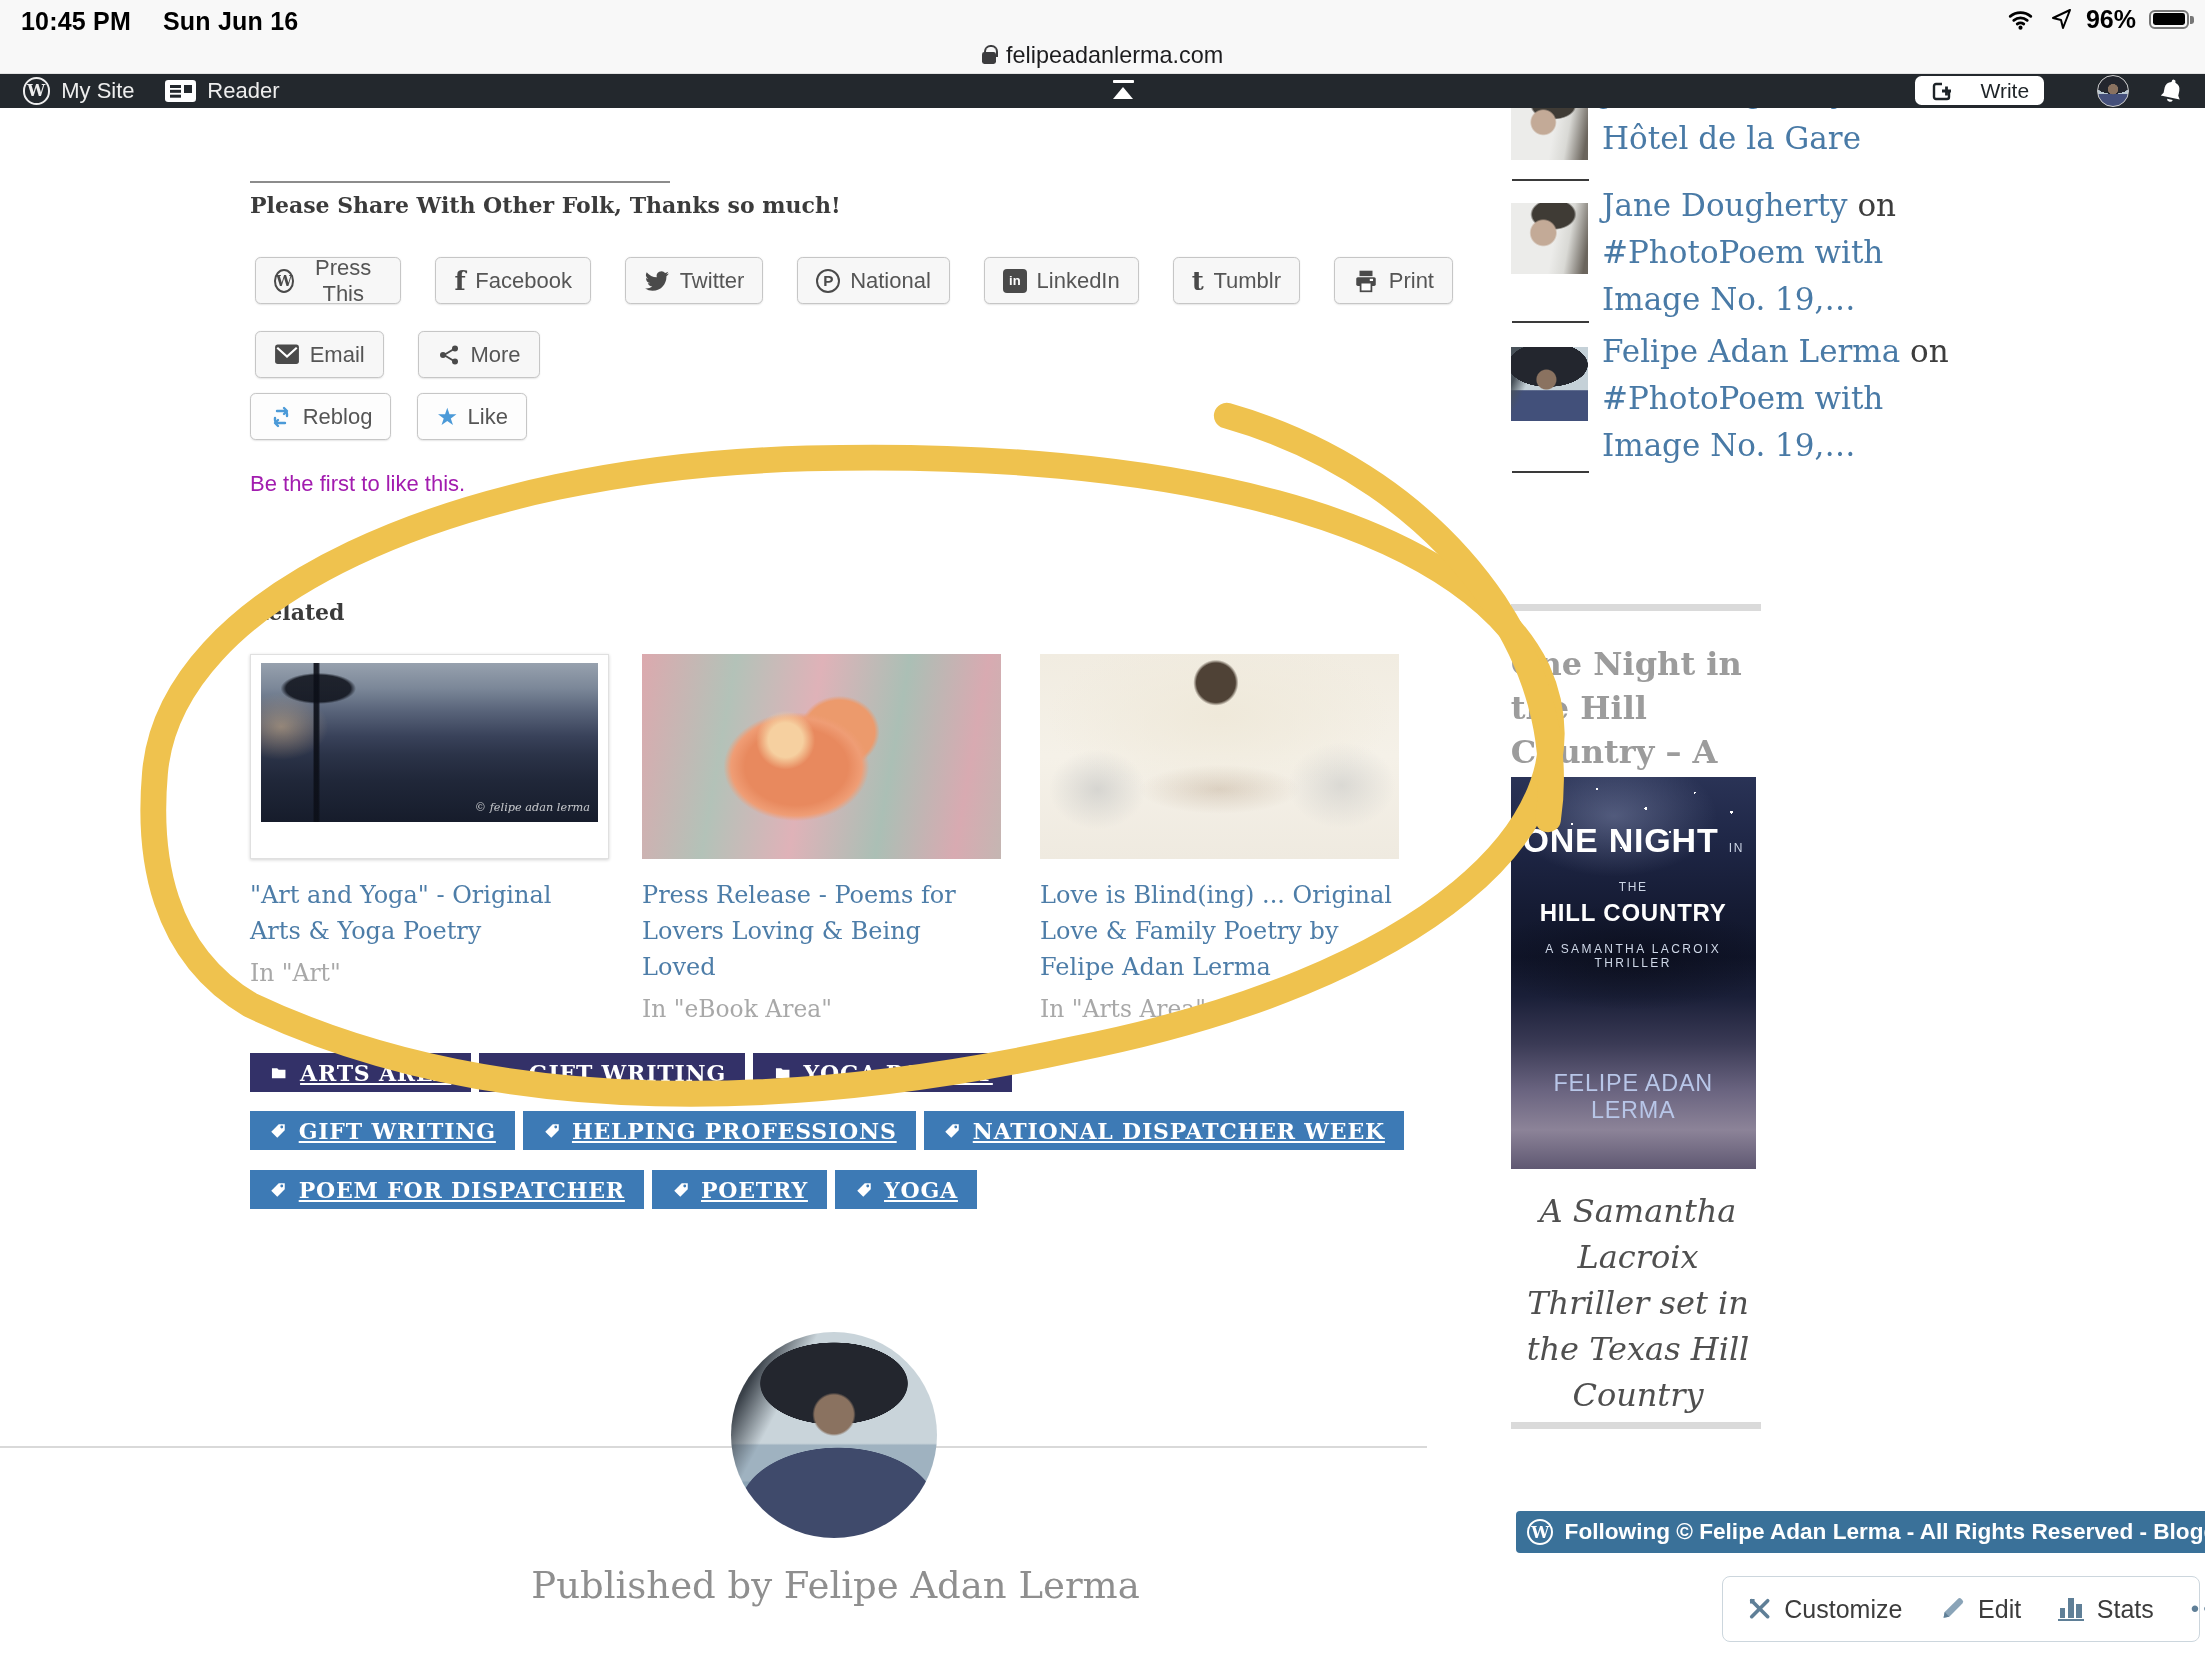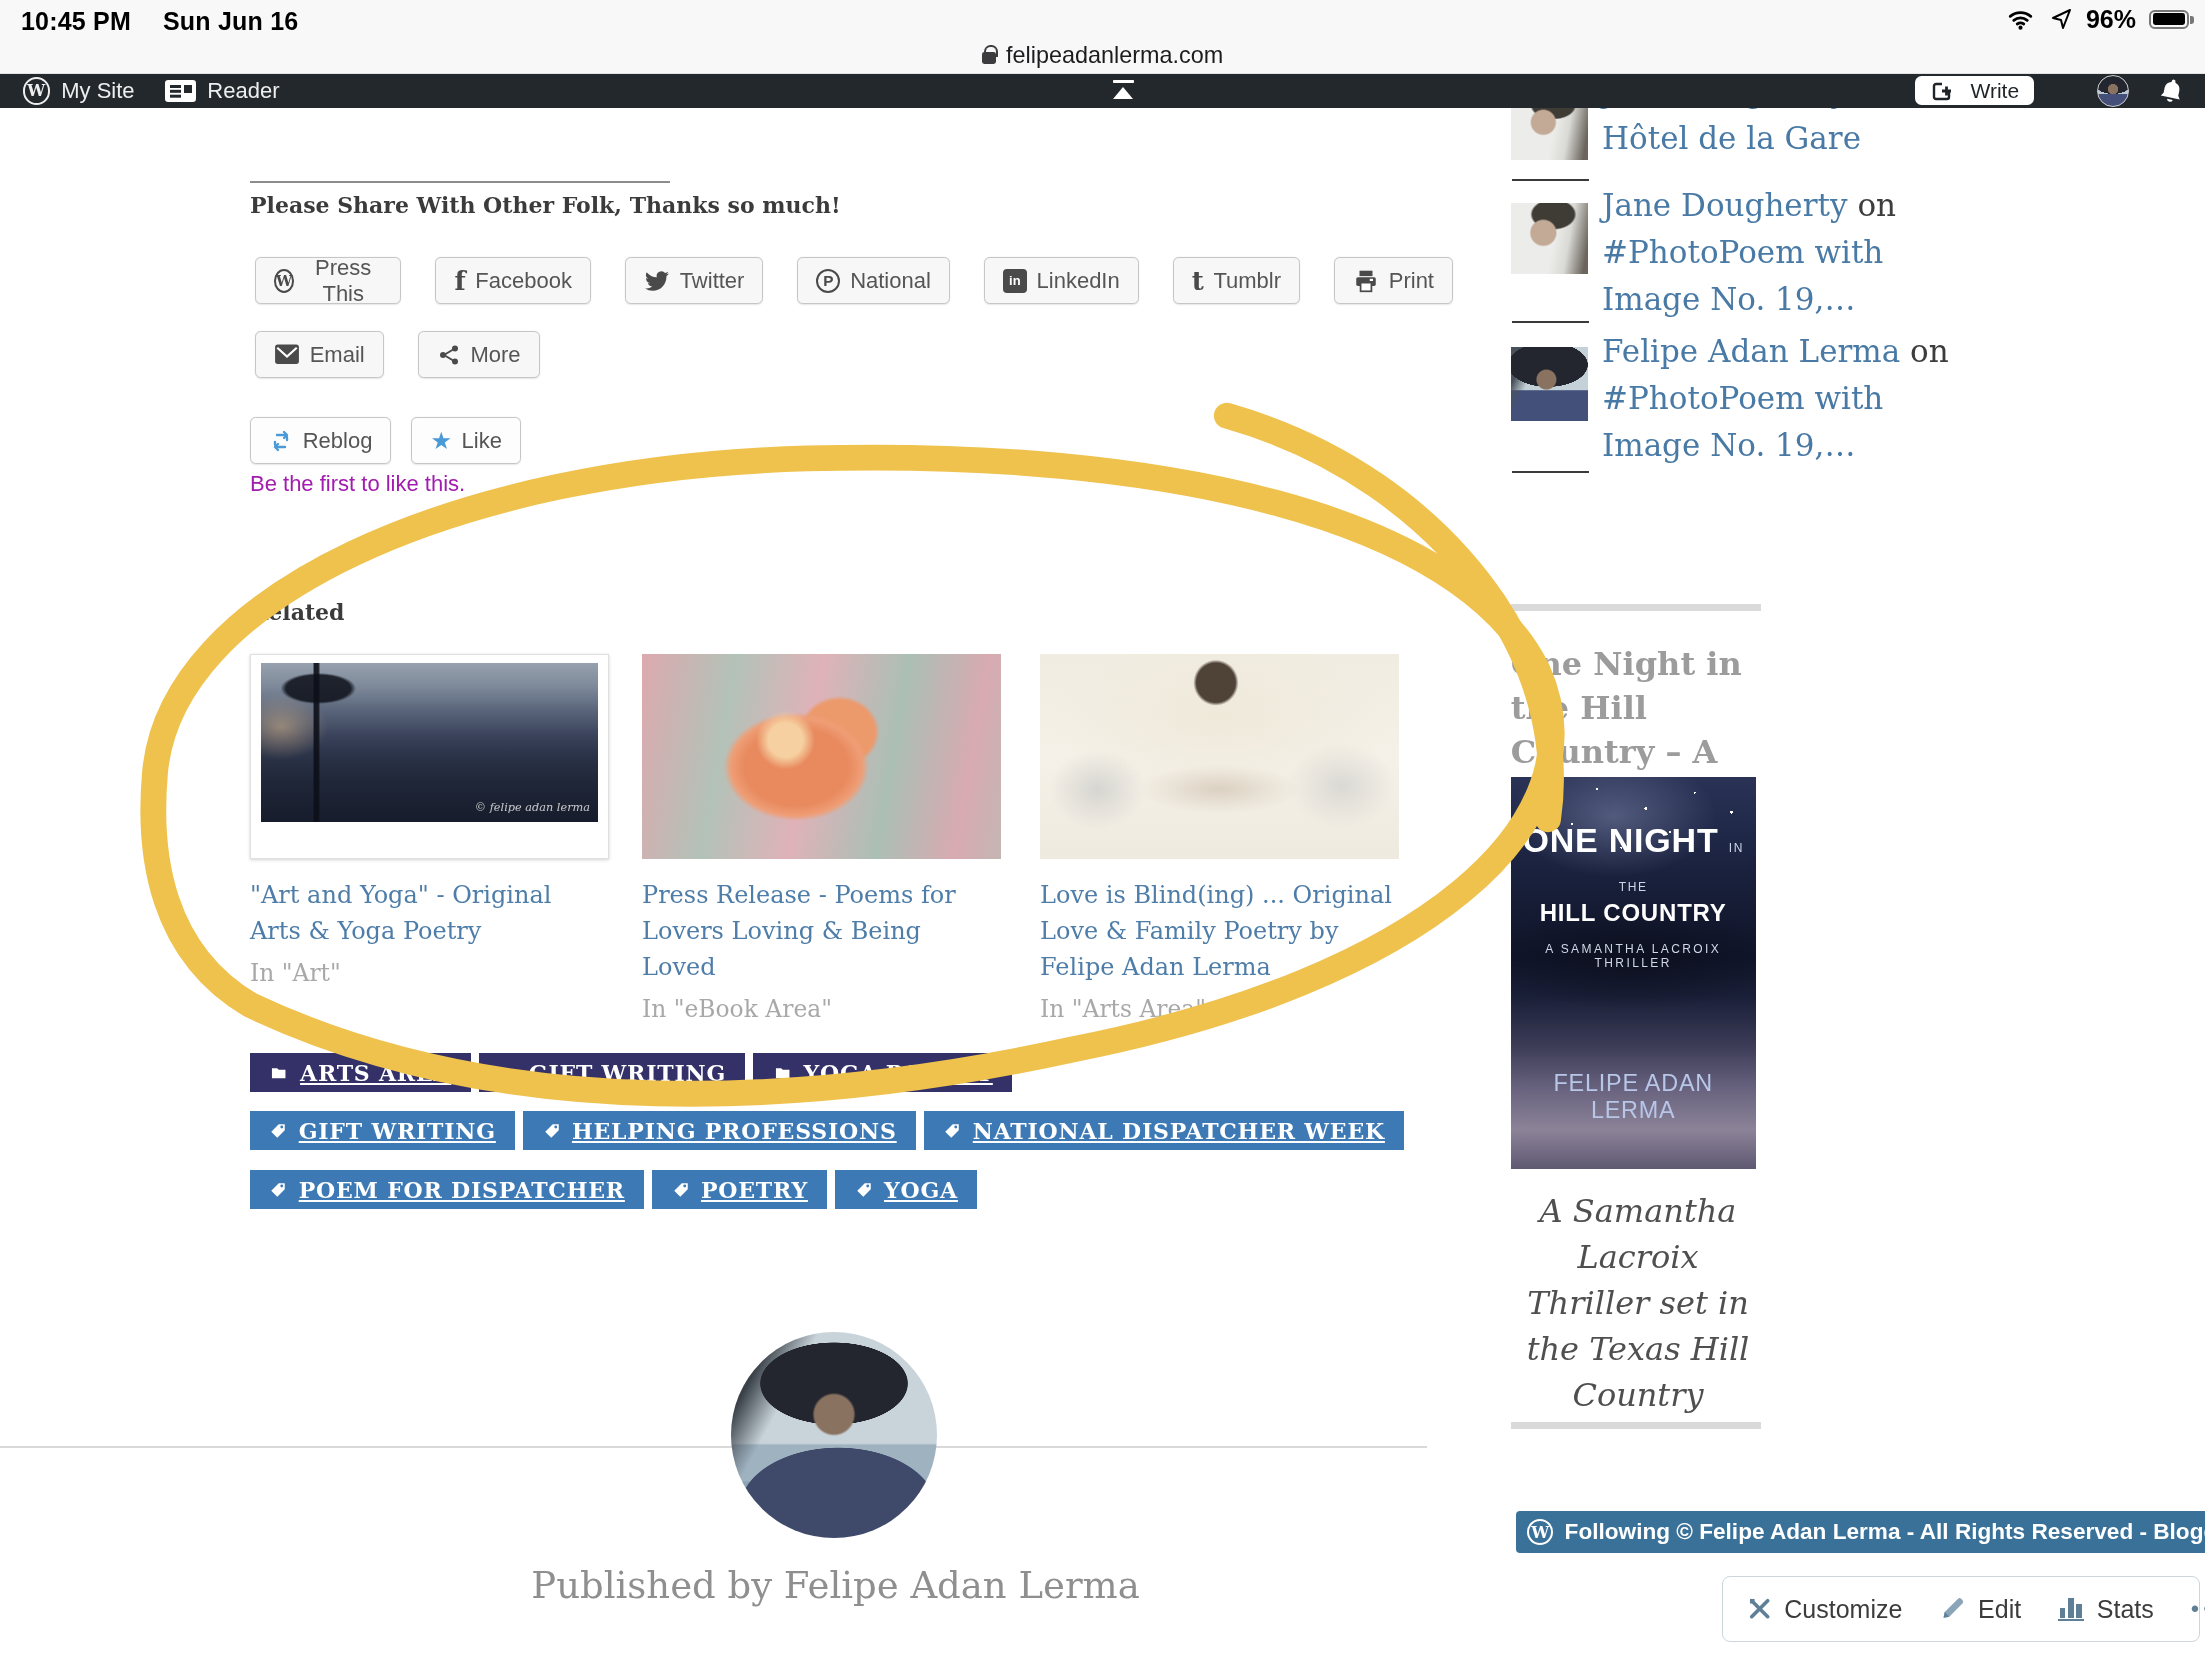--- a/index.html
+++ b/index.html
@@ -25,35 +25,35 @@
   .adminbar { position:absolute; left:0; top:74px; width:2205px; height:34px; background:#23282d; z-index:100; color:#eee; }
   .adminbar .left { position:absolute; left:14.5px; top:0; height:34px; display:flex; align-items:center; gap:14.5px; }
   .ab-item { display:flex; align-items:center; gap:11.3px; font-size:22px; color:#eee; height:34px; padding:0 8px; cursor:default; }
   .wp-ring { display:inline-flex; align-items:center; justify-content:center; width:27.4px; height:27.4px; border:2px solid #eee; border-radius:50%; font-family:"DejaVu Serif",serif; font-size:16px; font-weight:700; color:#eee; }
   .reader-ic { position:relative; width:31px; height:22.6px; background:#fff; border-radius:3.2px; }
   .reader-ic::before { content:""; position:absolute; left:4.8px; top:5.7px; width:11.3px; height:2.4px; background:#23282d; box-shadow:0 4.8px 0 #23282d, 0 9.7px 0 #23282d; }
   .reader-ic::after { content:""; position:absolute; right:4px; top:5.7px; width:8px; height:8px; background:#23282d; }
   .collapse-ic { position:absolute; left:1107px; top:5.7px; width:32px; height:24px; }
   .collapse-ic .bar { width:21px; height:3.2px; background:#fff; margin:0 auto; border-radius:0.8px; }
   .collapse-ic .tri { width:0; height:0; margin:4px auto 0; border-left:10.5px solid transparent; border-right:10.5px solid transparent; border-bottom:12px solid #fff; }
-  .write-btn { position:absolute; left:1915px; top:2.4px; height:29px; padding:0 14.5px; background:#fff; border-radius:6.5px; display:flex; align-items:center; gap:17px; color:#1d2327; font-size:21px; border:none; }
+  .write-btn { position:absolute; left:1915px; top:2.4px; height:29px; padding:0 14.5px; background:#fff; border-radius:6.5px; display:flex; align-items:center; gap:27px; color:#1d2327; font-size:21px; border:none; }
   .ab-avatar { position:absolute; left:2097px; top:0.8px; width:32px; height:32px; border-radius:50%; border:1.6px solid #ccc;
     background: radial-gradient(circle at 50% 44%, #8a7260 0 22%, transparent 24%),
                 radial-gradient(ellipse 60% 34% at 50% 26%, #23262e 0 99%, transparent),
                 linear-gradient(180deg,#b9c7d0 0 60%, #45507a 61% 100%); }
   .bell { position:absolute; left:2157px; top:3.2px; width:29px; height:29px; transform:rotate(12deg); }
 
   
   .content { position:absolute; left:0; top:0; width:1453px; height:1653px; z-index:10; }
   .hr-top { position:absolute; left:250px; top:181px; width:420px; height:2.4px; background:#8c8c8c; }
   .share-heading { position:absolute; left:250px; top:192px; font-size:22px; font-weight:700; color:#3b3b3b; }
   .btn-row { position:absolute; display:flex; gap:34px; }
   .row1 { left:255px; top:257px; }
   .row2 { left:255px; top:331px; }
-  .row3 { left:250px; top:417px; gap:20px; }
+  .row3 { left:250px; top:393px; gap:26px; }
   .share-btn, .act-btn { display:inline-flex; align-items:center; gap:9.7px; height:47px; padding:0 18px; background:#f7f7f7; border:0.8px solid #c6c6c6; border-radius:5.7px; font-size:22px; color:#555; box-shadow:0 0.8px 1.6px rgba(0,0,0,.10); }
   .act-btn { background:#fdfdfd; }
   .like-status { position:absolute; left:250px; top:471px; font-size:22px; color:#a21caf; }
 
   .icon-f::before { content:"f"; font-family:"DejaVu Serif",serif; font-weight:700; font-size:26px; color:#4a4a4a; }
   .icon-t::before { content:"t"; font-family:"DejaVu Serif",serif; font-weight:700; font-size:26px; color:#4a4a4a; }
   .icon-p-circ { display:inline-flex; align-items:center; justify-content:center; width:24px; height:24px; border:2px solid #4a4a4a; border-radius:50%; }
   .icon-p-circ::before { content:"P"; font-weight:700; font-size:15.3px; color:#4a4a4a; }
   .icon-wp { display:inline-flex; align-items:center; justify-content:center; width:24px; height:24px; border:2px solid #4a4a4a; border-radius:50%; font-family:"DejaVu Serif",serif; font-weight:700; font-size:14.5px; color:#4a4a4a; }
   .icon-li { display:inline-flex; align-items:center; justify-content:center; width:24px; height:24px; background:#4a4a4a; border-radius:4px; color:#fff; font-weight:700; font-size:13px; }

